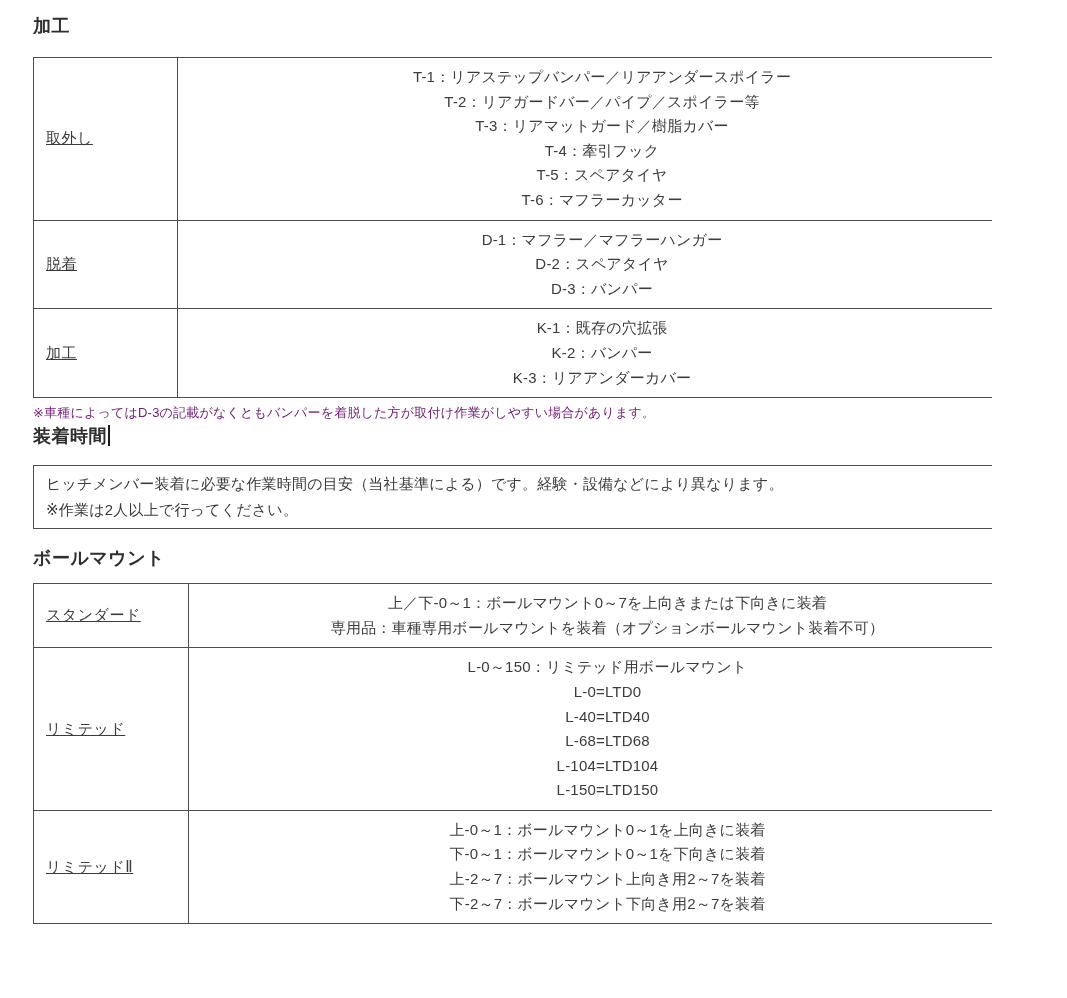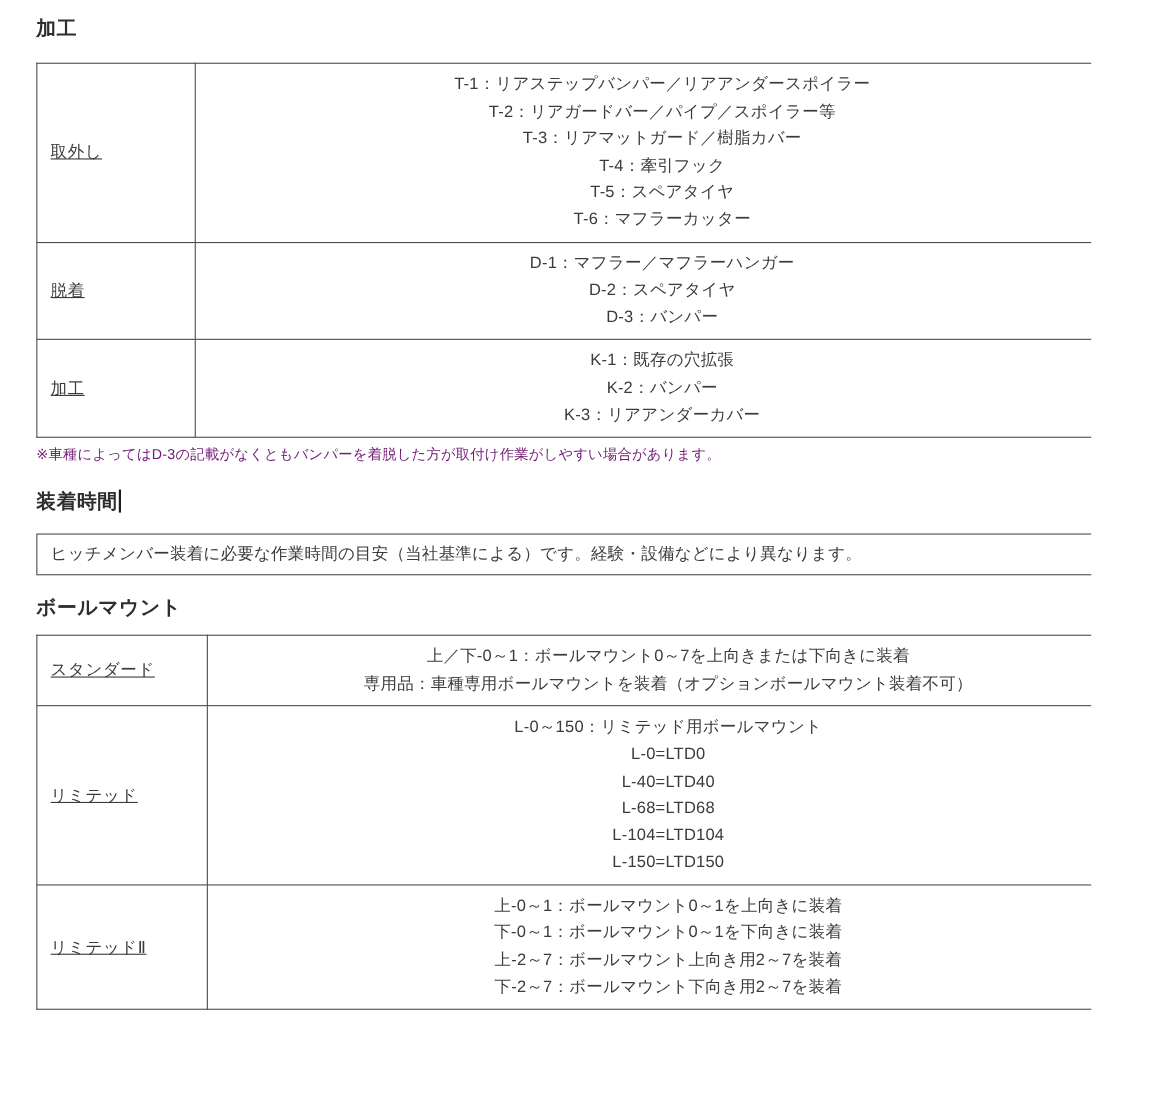--- a/index.html
+++ b/index.html
@@ -55,21 +55,21 @@
   table.t2 th { width: 155px; }
   table.spec-table td { padding: 7px 10px 7px 11px; text-align: center; }
   .dline { line-height: 24.6px; white-space: nowrap; letter-spacing: 0.2px; }
   p.note {
     margin: 6px 0 0 0;
     font-size: 13px;
     line-height: 17px;
     color: #701a75;
     letter-spacing: 0.2px;
   }
-  h2.h-time { margin-top: 22px; }
+  h2.h-time { margin-top: 2px; }
   .info-box {
     margin-top: 16px;
     width: 993px;
     border: 1px solid #4d4d4d;
     padding: 5px 14px 5px 12px;
     font-size: 15px;
   }
   .info-box .dline { line-height: 26px; }
   h2.h-ball { margin-top: 16px; }
   table.t2 { margin-top: 12px; }
@@ -112,20 +112,21 @@
       </tr>
     </tbody>
   </table>
 
   <p class="note">※車種によってはD-3の記載がなくともバンパーを着脱した方が取付け作業がしやすい場合があります。</p>
 
   <h2 class="sec-heading h-time"><span>装着時間</span><span class="caret"></span></h2>
 
   <div class="info-box">
     <div class="dline">ヒッチメンバー装着に必要な作業時間の目安（当社基準による）です。経験・設備などにより異なります。</div>
+    <div class="dline">※作業は2人以上で行ってください。</div>
   </div>
 
   <h2 class="sec-heading h-ball">ボールマウント</h2>
 
   <table class="spec-table t2">
     <tbody>
       <tr>
         <th>スタンダード</th>
         <td>
           <div class="dline">上／下-0～1：ボールマウント0～7を上向きまたは下向きに装着</div>

